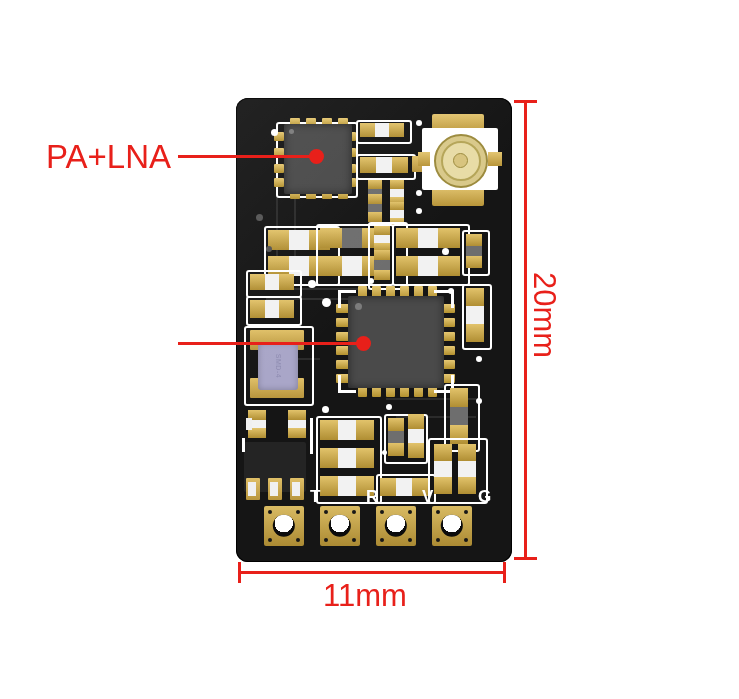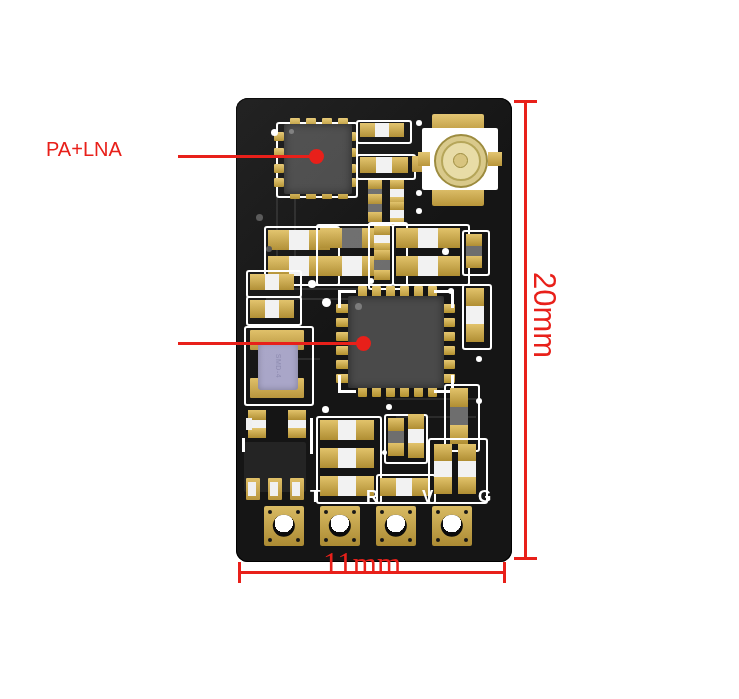--- a/index.html
+++ b/index.html
@@ -75,21 +75,21 @@
              background:#0c0c0c;}
   .thp .hole::after{content:"";position:absolute;left:0;top:0;width:100%;height:100%;
              border-radius:50%;
              background:radial-gradient(circle at 50% 38%,#ffffff 0 52%,rgba(255,255,255,0) 53%);}
   .thp i{position:absolute;width:4px;height:4px;border-radius:50%;background:#171717;}
   .padlabel{position:absolute;color:#ffffff;font-size:17px;font-weight:bold;
             font-family:"Liberation Sans", sans-serif;line-height:1;}
 
   
   .ann{position:absolute;color:#e8201a;font-family:"Liberation Sans", sans-serif;}
-  .ann-text{font-size:20px;letter-spacing:0px;white-space:nowrap;}
+  .ann-text{font-size:33px;letter-spacing:0px;white-space:nowrap;}
   .lead{position:absolute;background:#e8201a;height:3px;}
   .leaddot{position:absolute;width:15px;height:15px;border-radius:50%;background:#e8201a;}
 
   .dimline-v{position:absolute;background:#e8201a;width:3px;}
   .dimline-h{position:absolute;background:#e8201a;height:3px;}
   .cap-h{position:absolute;background:#e8201a;height:3px;} 
   .cap-v{position:absolute;background:#e8201a;width:3px;}   
 
   .dim-label-v{position:absolute;color:#e8201a;font-size:31px;white-space:nowrap;
                transform-origin:0 0;transform:rotate(90deg);}
@@ -447,15 +447,15 @@
   <div class="leaddot" style="left:356px;top:336px;"></div>
 
   <div class="dimline-v" style="left:524px;top:101px;height:458px;"></div>
   <div class="cap-h" style="left:514px;top:100px;width:23px;"></div>
   <div class="cap-h" style="left:514px;top:557px;width:23px;"></div>
   <div class="dim-label-v" style="left:562px;top:272px;">20mm</div>
 
   <div class="dimline-h" style="left:239px;top:571px;width:266px;"></div>
   <div class="cap-v" style="left:238px;top:562px;height:21px;"></div>
   <div class="cap-v" style="left:503px;top:562px;height:21px;"></div>
-  <div class="dim-label-h" style="left:323px;top:546px;font-family:Liberation Serif, serif;">11mm</div>
+  <div class="dim-label-h" style="left:323px;top:578px;">11mm</div>
 
 </div>
 
 </body></html>

